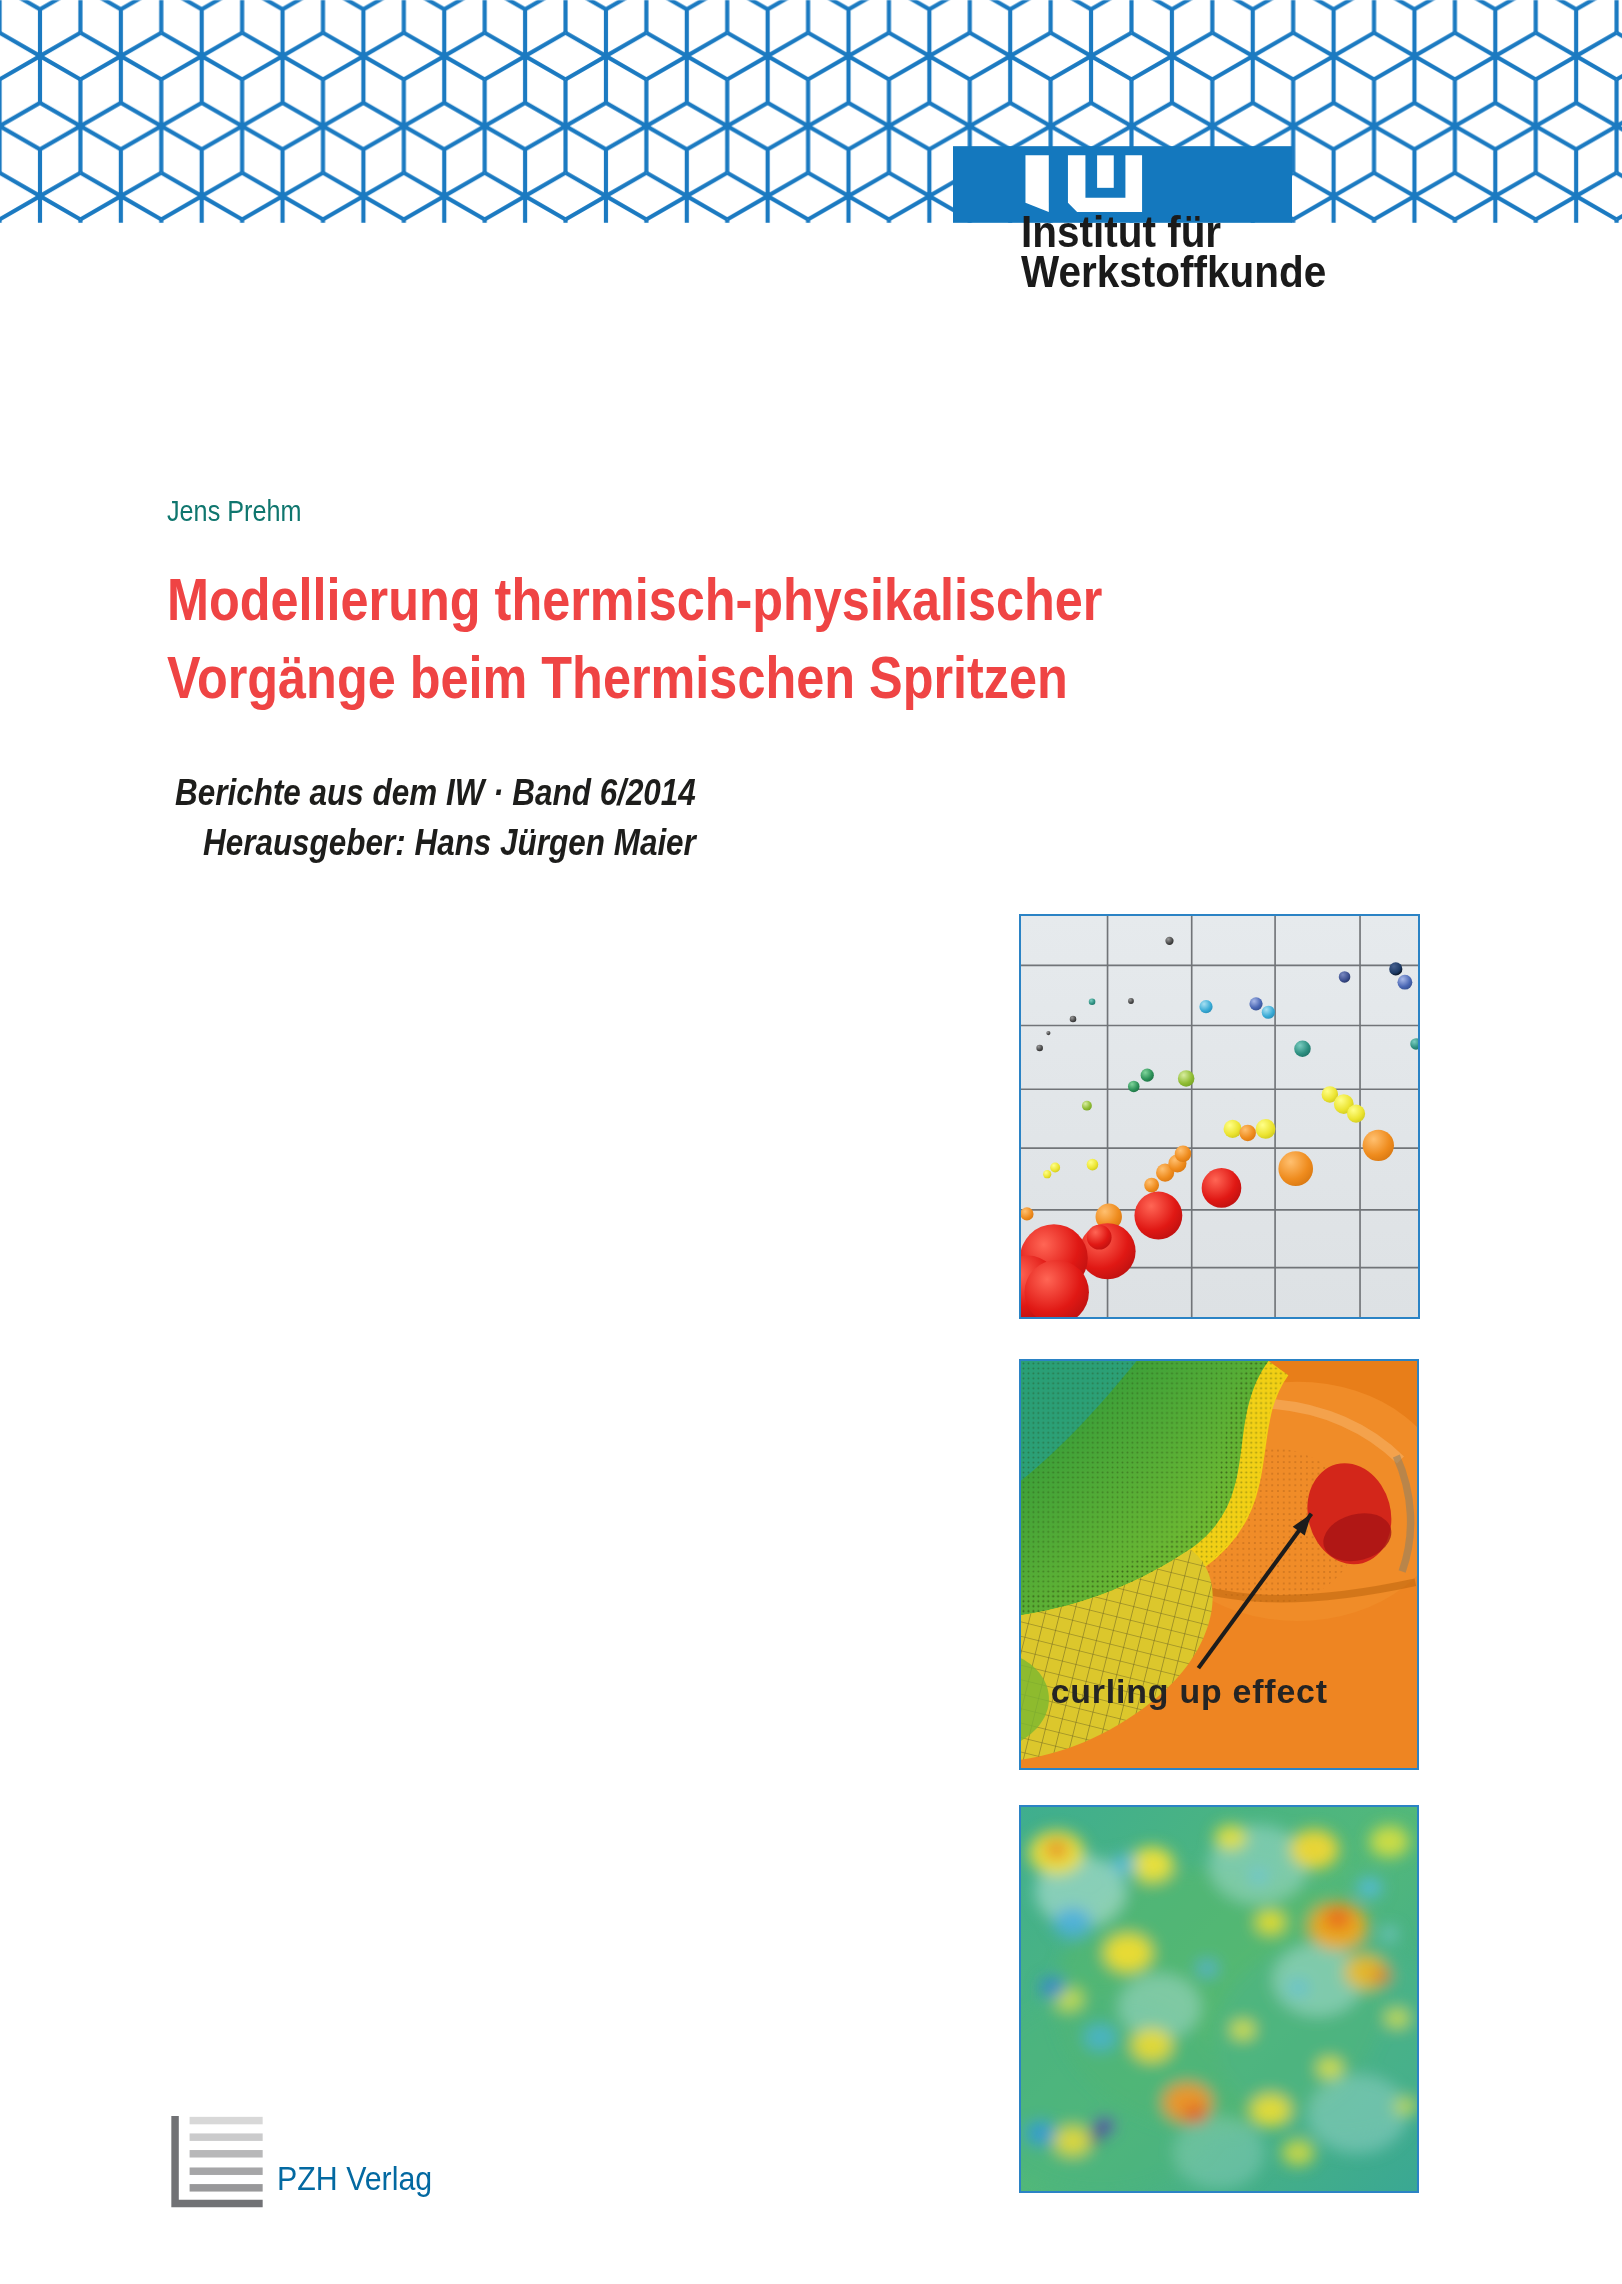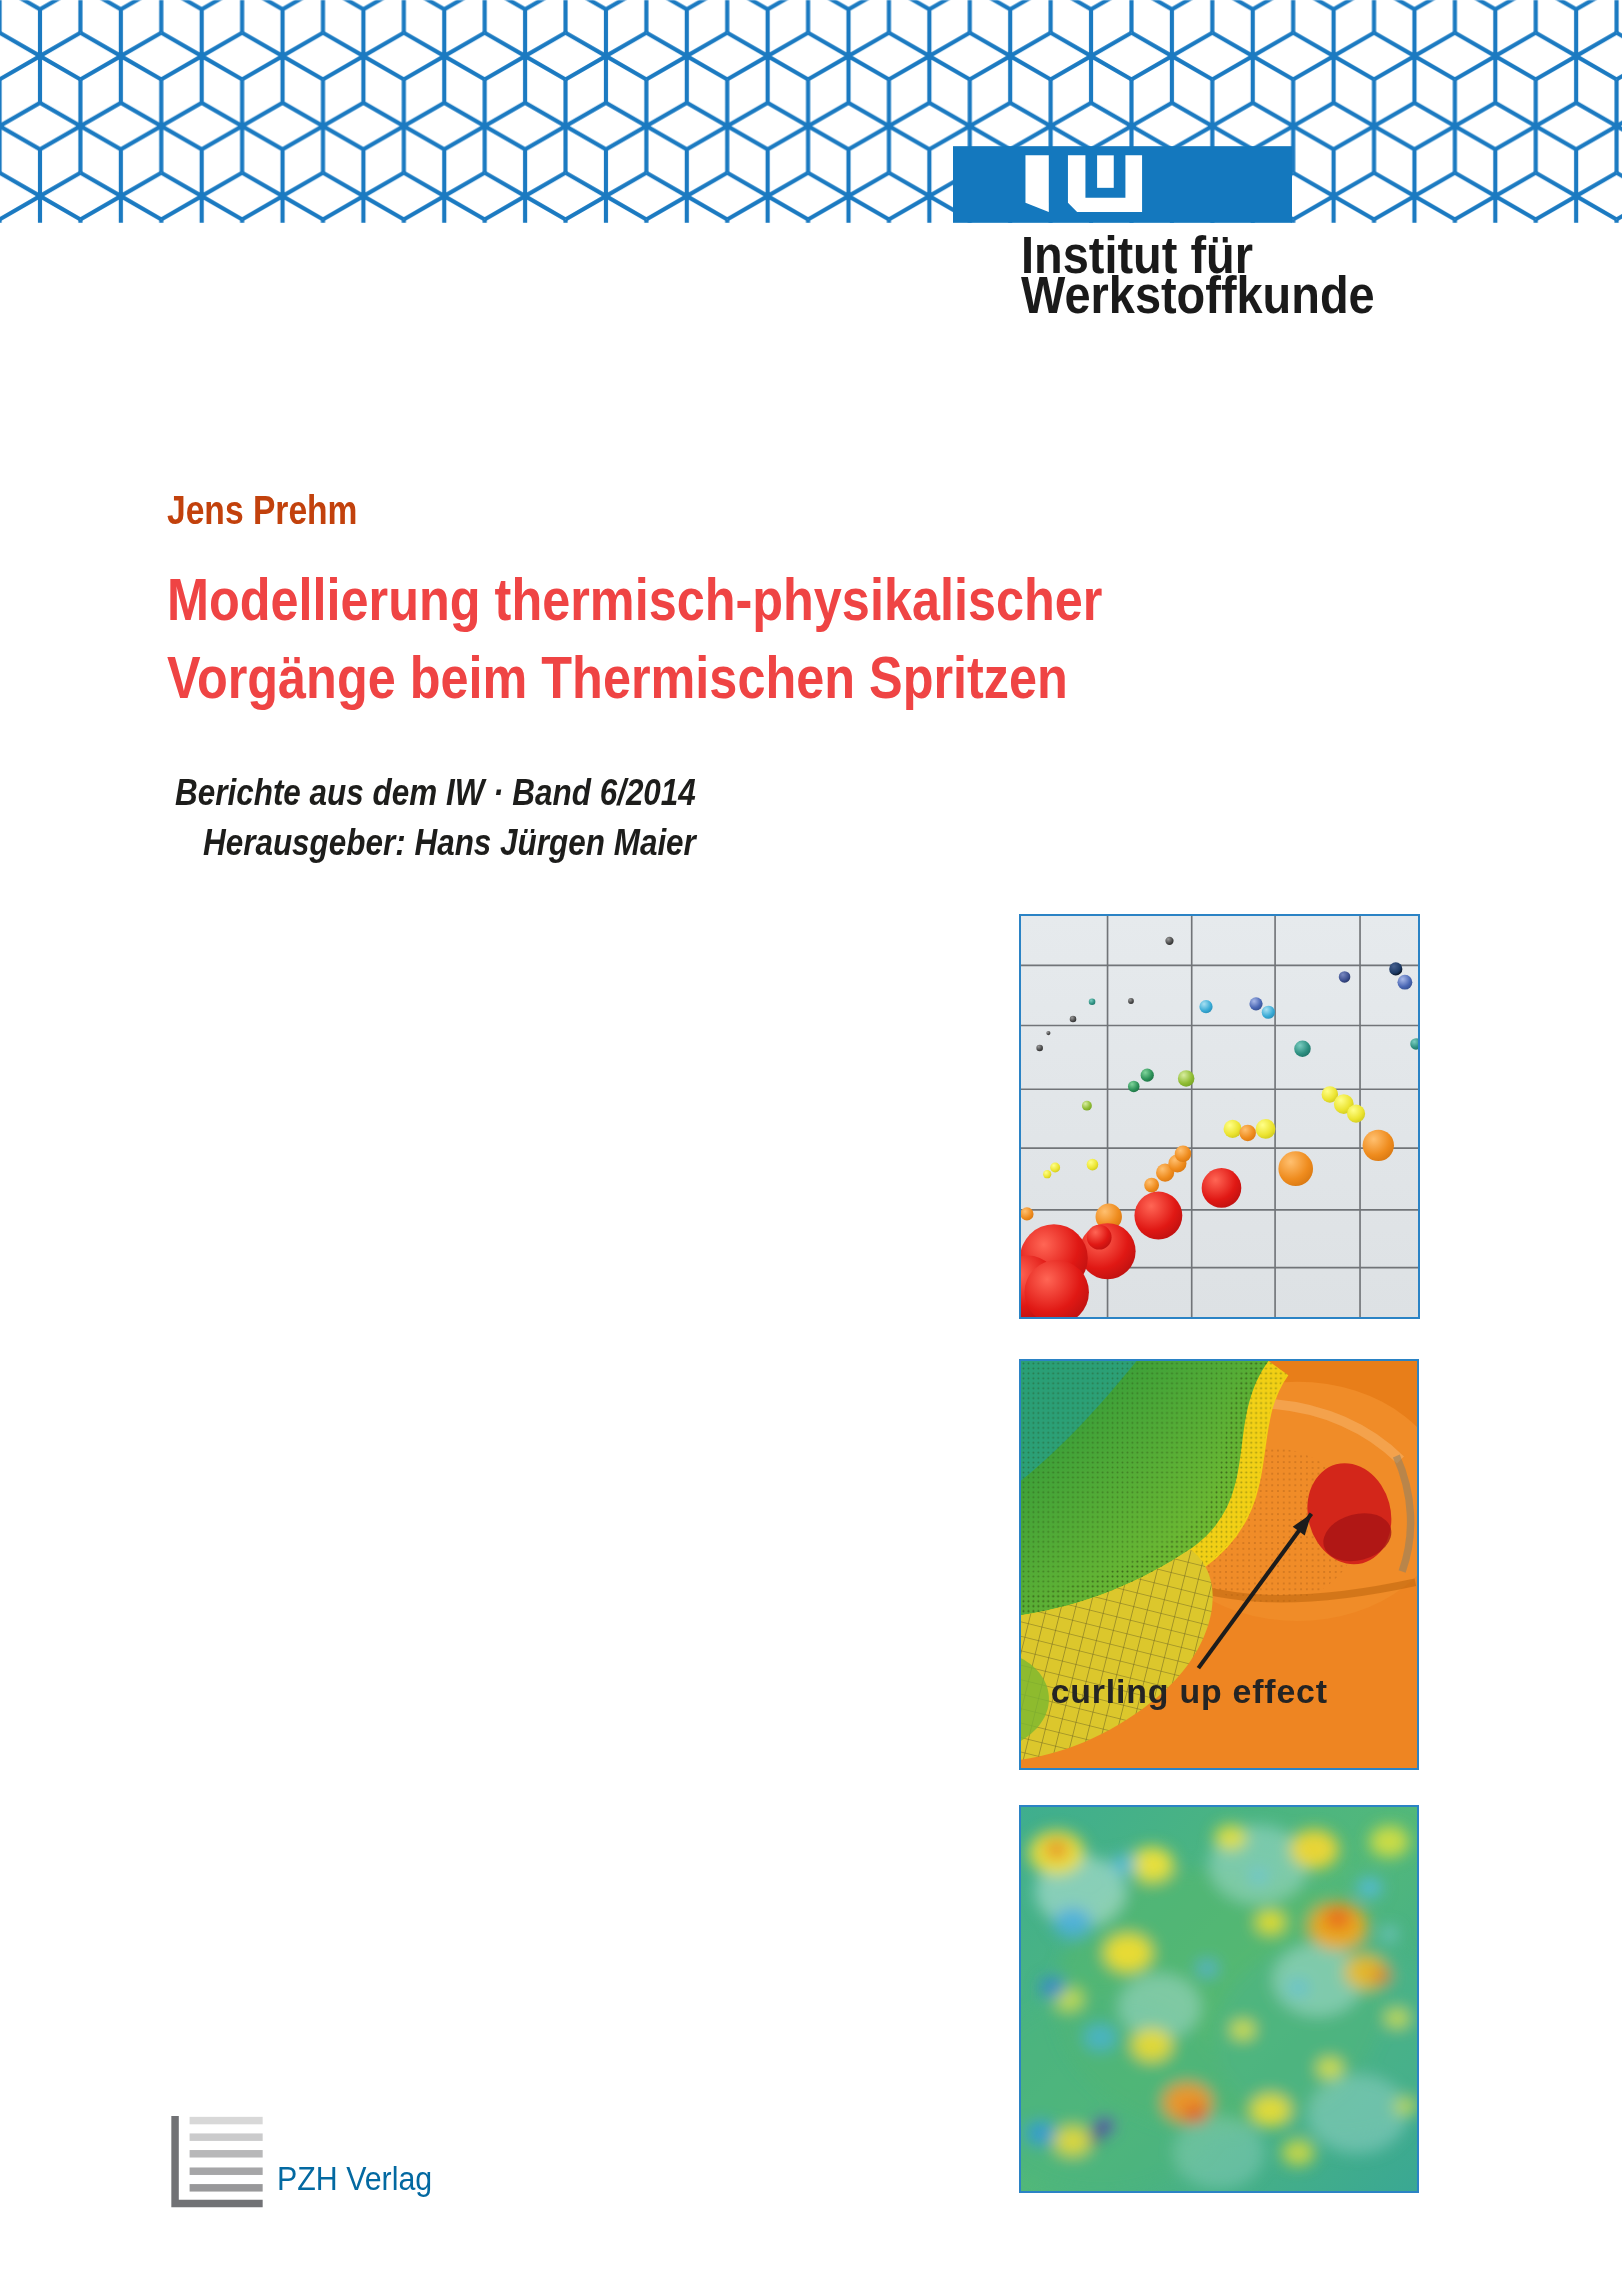--- a/index.html
+++ b/index.html
@@ -9,28 +9,28 @@
     background:#ffffff;
     font-family:"Liberation Sans", sans-serif;
     overflow:hidden;
   }
   .abs{position:absolute;}
   
   #pattern-band{left:0;top:0;width:1622px;height:223px;}
   
   #iw-band{left:953px;top:146px;width:339px;height:77px;}
   #institute-text{
-    left:1021px;top:236px;
-    font-size:51px;font-weight:700;line-height:40px;
+    left:1021px;top:212px;
+    font-size:44px;font-weight:700;line-height:40px;
     color:#1a1a1a;letter-spacing:0px;text-decoration:underline;
   }
   .condense{display:inline-block;transform-origin:0 0;}
   #author-name{
-    left:167px;top:488px;font-size:40px;font-weight:700;
-    color:#c2410c;line-height:45px;
+    left:167px;top:488px;font-size:30px;font-weight:400;
+    color:#0f766e;line-height:45px;
   }
   #book-title{
     left:167px;top:561px;font-size:60px;font-weight:700;
     color:#ef4444;line-height:78px;
   }
   #series-block{
     left:175px;top:768px;font-size:37px;font-style:italic;font-weight:700;
     color:#1d1d1b;line-height:50px;text-align:right;
   }
   .cover-fig{border:2.5px solid #2b83c5;box-sizing:border-box;background:#1d4ed8;overflow:hidden;}

